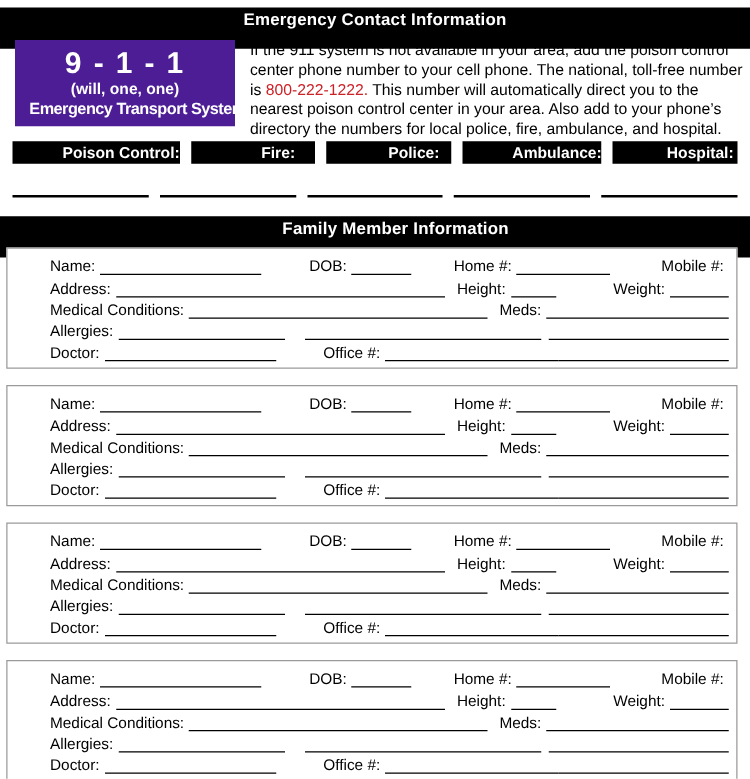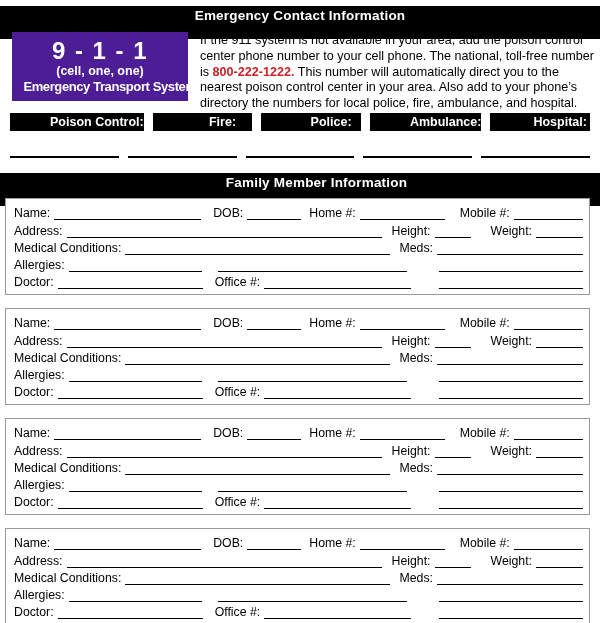--- a/index.html
+++ b/index.html
@@ -23,21 +23,21 @@
     align-items: center; justify-content: center; text-align: center;
   }
   .red-number { font-size: 24px; font-weight: bold; letter-spacing: 1.5px; line-height: 1.1; }
   .red-phonetic { font-size: 12.5px; font-weight: bold; line-height: 1.2; }
   .red-subtitle { font-size: 13px; font-weight: bold; line-height: 1.2; letter-spacing: -0.4px; white-space: nowrap; margin-left: 20px; }
 
   .intro {
     position: absolute; left: 200px; top: 33px; width: 398px;
     font-size: 12.6px; line-height: 15.8px;
   }
-  .intro .phone { color: #cc2127; font-weight: bold; }
+  .intro .phone { color: #cc2127; font-weight: normal; }
 
   .contact-row {
     position: absolute; top: 113px; left: 10px; right: 10px;
     display: flex; gap: 9px;
   }
   .contact-cell {
     flex: 1; height: 18px; background: #000; color: #fff; font-weight: bold;
     font-size: 12.5px; text-align: center; line-height: 18px; white-space: nowrap; padding-left: 40px;
   }
   .phone-line-row {
@@ -45,21 +45,21 @@
     display: flex; gap: 9px; height: 12px;
   }
   .phone-line { flex: 1; border-bottom: 2px solid #000; }
 
   .family-container { position: absolute; top: 198px; left: 5px; width: 585px; }
   .member-block {
     height: 97px; margin-bottom: 13px; border: 1.5px solid #9a9a9a;
     padding: 4px 6px 0 8px; background: #fff;
   }
   .frow { display: flex; align-items: flex-end; height: 17.3px; font-size: 12.3px; }
-  .flabel { white-space: nowrap; line-height: 14px; }
+  .flabel { white-space: nowrap; line-height: 14px; margin-left: 26px; }
   .fline { height: 13px; border-bottom: 1.2px solid #000; margin-left: 4px; }
   .w-name   { width: 147px; margin-right: 12px; }
   .w-dob    { width: 54px;  margin-right: 8px; }
   .w-home   { width: 85px;  margin-right: 15px; }
   .w-grow   { flex: 1; }
   .w-height { width: 36px;  margin-right: 20px; }
   .w-weight { width: 47px; }
   .w-meds   { width: 146px; }
   .w-allerg1 { width: 133px; }
   .w-allerg2 { width: 189px; margin-left: 16px; }
@@ -70,21 +70,21 @@
 </style>
 </head>
 <body>
 
 <div class="black-bar top-bar">
   <span>Emergency Contact Information</span>
 </div>
 
 <div class="red-box" style="background: #4c1d95; color: rgb(255, 255, 255);">
   <div class="red-number">9 - 1 - 1</div>
-  <div class="red-phonetic">(cell, one, one)</div>
+  <div class="red-phonetic">(will, one, one)</div>
   <div class="red-subtitle">Emergency Transport System</div>
 </div>
 
 <div class="intro"><span>If the 911 system is not available in your area, add the poison control center phone number to your cell phone. The national, toll-free number is </span><span class="phone" style="color: rgb(204, 33, 39);">800-222-1222.</span><span> This number will automatically direct you to the nearest poison control center in your area. Also add to your phone’s directory the numbers for local police, fire, ambulance, and hospital.</span></div>
 
 <div class="contact-row">
   <div class="contact-cell">Poison Control:</div>
   <div class="contact-cell">Fire:</div>
   <div class="contact-cell">Police:</div>
   <div class="contact-cell">Ambulance:</div>

